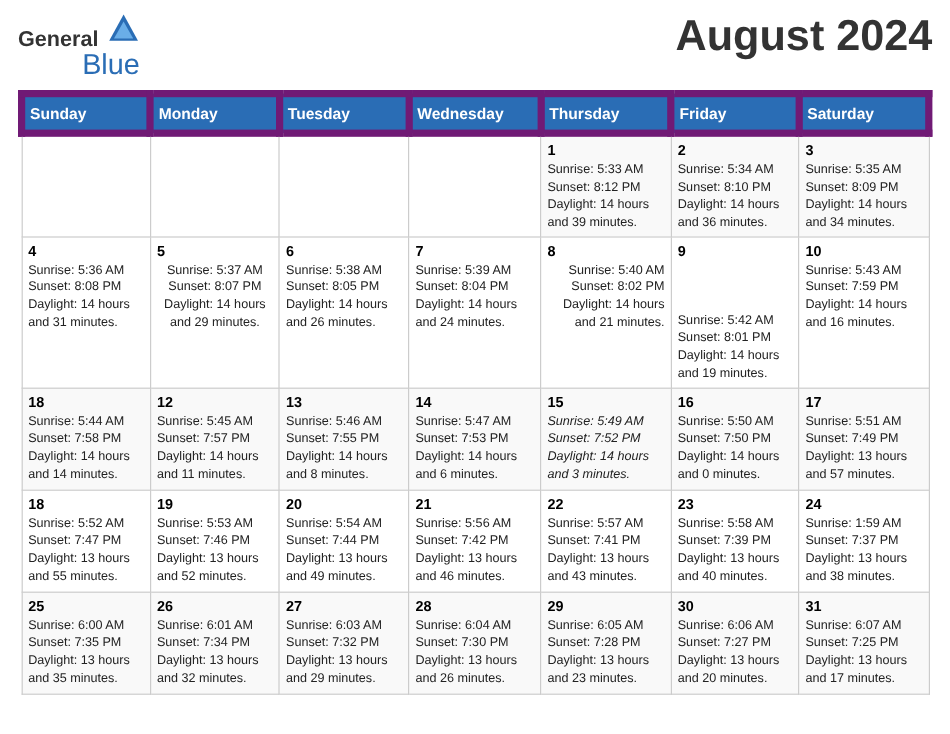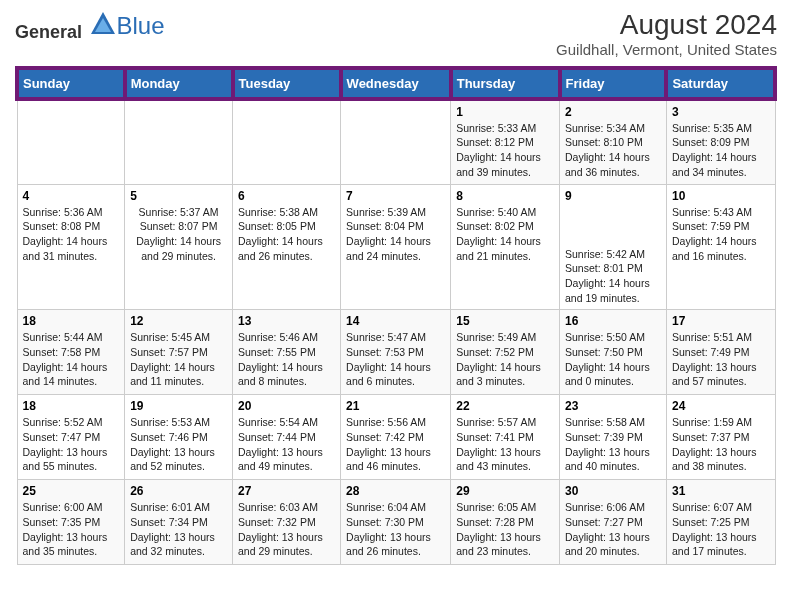--- a/index.html
+++ b/index.html
@@ -28,53 +28,53 @@
       color: #2a6db5;
       line-height: 1;
     }
     .logo-icon {
       width: 28px;
       height: 28px;
       margin-left: 2px;
     }
     .logo-wrapper {
       display: flex;
-      flex-direction: row;
-      align-items: center;
+      flex-direction: column;
+      align-items: flex-end;
     }
     .logo-row {
       display: flex;
       align-items: center;
     }
     .title-area {
       text-align: right;
     }
     .month-title {
-      font-size: 28px;
-      font-weight: normal;
+      font-size: 36px;
+      font-weight: bold;
       color: #333;
       line-height: 1.1;
     }
     .location-title {
       font-size: 15px;
       color: #555;
     }
     table {
       width: 100%;
       border-collapse: collapse;
       font-size: 11px;
     }
     thead tr th {
       background-color: #2a6db5;
       color: #fff;
       padding: 6px 4px;
       text-align: left;
       font-size: 13px;
       font-weight: bold;
-      border: 4px solid #701a75;
+      border: 6px solid #701a75;
     }
     tbody tr td {
       border: 1px solid #ccc;
       vertical-align: top;
       padding: 4px 5px;
       width: 113px;
       min-height: 80px;
       height: 85px;
       background: #fff;
     }
@@ -108,21 +108,20 @@
           <polygon points="14,8 22,22 6,22" fill="#6aaee8"></polygon>
         </svg>
       </div>
     </div>
     <div>
       <span class="logo-text-blue">Blue</span>
     </div>
   </div>
   <div class="title-area">
     <div class="month-title">August 2024</div>
-    <div class="location-title">Guildhall, Vermont, United States</div>
   </div>
 </div>
 
 <table>
   <thead>
     <tr>
     <th>Sunday</th>
         <th>Monday</th>
         <th>Tuesday</th>
         <th>Wednesday</th>
@@ -176,21 +175,21 @@
 Daylight: 14 hours and 26 minutes.</div>
         </td>
         <td>
           <div class="day-number">7</div>
           <div class="day-info" style="white-space: pre-line;">Sunrise: 5:39 AM
 Sunset: 8:04 PM
 Daylight: 14 hours and 24 minutes.</div>
         </td>
         <td>
           <div class="day-number">8</div>
-          <div class="day-info" style="white-space: pre-line;">Sunrise: 5:40 AM
+          <div class="day-info" style="white-space: pre-line; text-align: right;">Sunrise: 5:40 AM
 Sunset: 8:02 PM
 Daylight: 14 hours and 21 minutes.</div>
         </td>
         <td>
           <div class="day-number">9</div>
           <div class="day-info" style="white-space: pre-line; margin-top: 44px;">Sunrise: 5:42 AM
 Sunset: 8:01 PM
 Daylight: 14 hours and 19 minutes.</div>
         </td>
         <td>
@@ -220,21 +219,21 @@
 Daylight: 14 hours and 8 minutes.</div>
         </td>
         <td>
           <div class="day-number">14</div>
           <div class="day-info" style="white-space: pre-line;">Sunrise: 5:47 AM
 Sunset: 7:53 PM
 Daylight: 14 hours and 6 minutes.</div>
         </td>
         <td>
           <div class="day-number">15</div>
-          <div class="day-info" style="white-space: pre-line;">Sunrise: 5:49 AM
+          <div class="day-info" style="white-space: pre-line; font-style: italic;">Sunrise: 5:49 AM
 Sunset: 7:52 PM
 Daylight: 14 hours and 3 minutes.</div>
         </td>
         <td>
           <div class="day-number">16</div>
           <div class="day-info" style="white-space: pre-line;">Sunrise: 5:50 AM
 Sunset: 7:50 PM
 Daylight: 14 hours and 0 minutes.</div>
         </td>
         <td>

